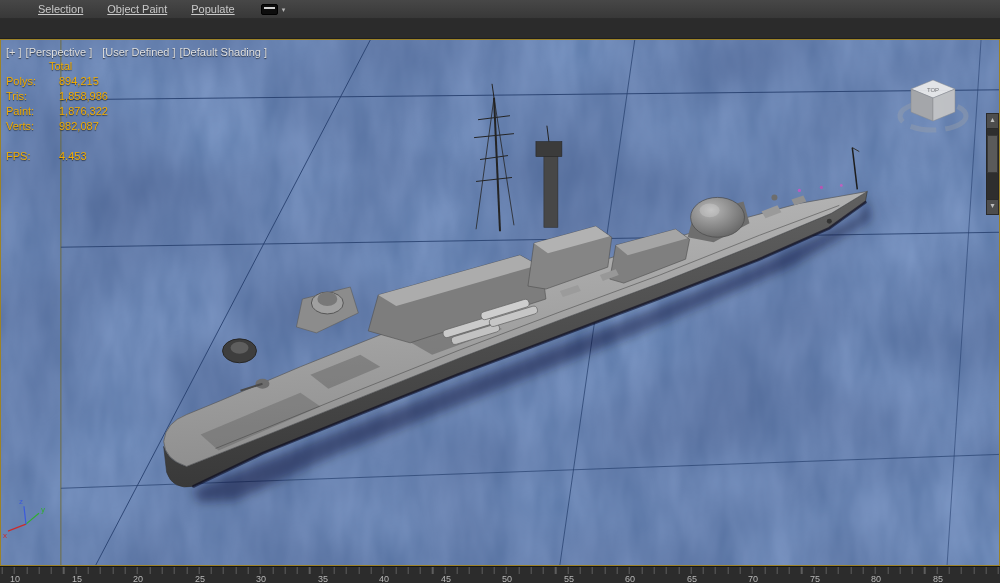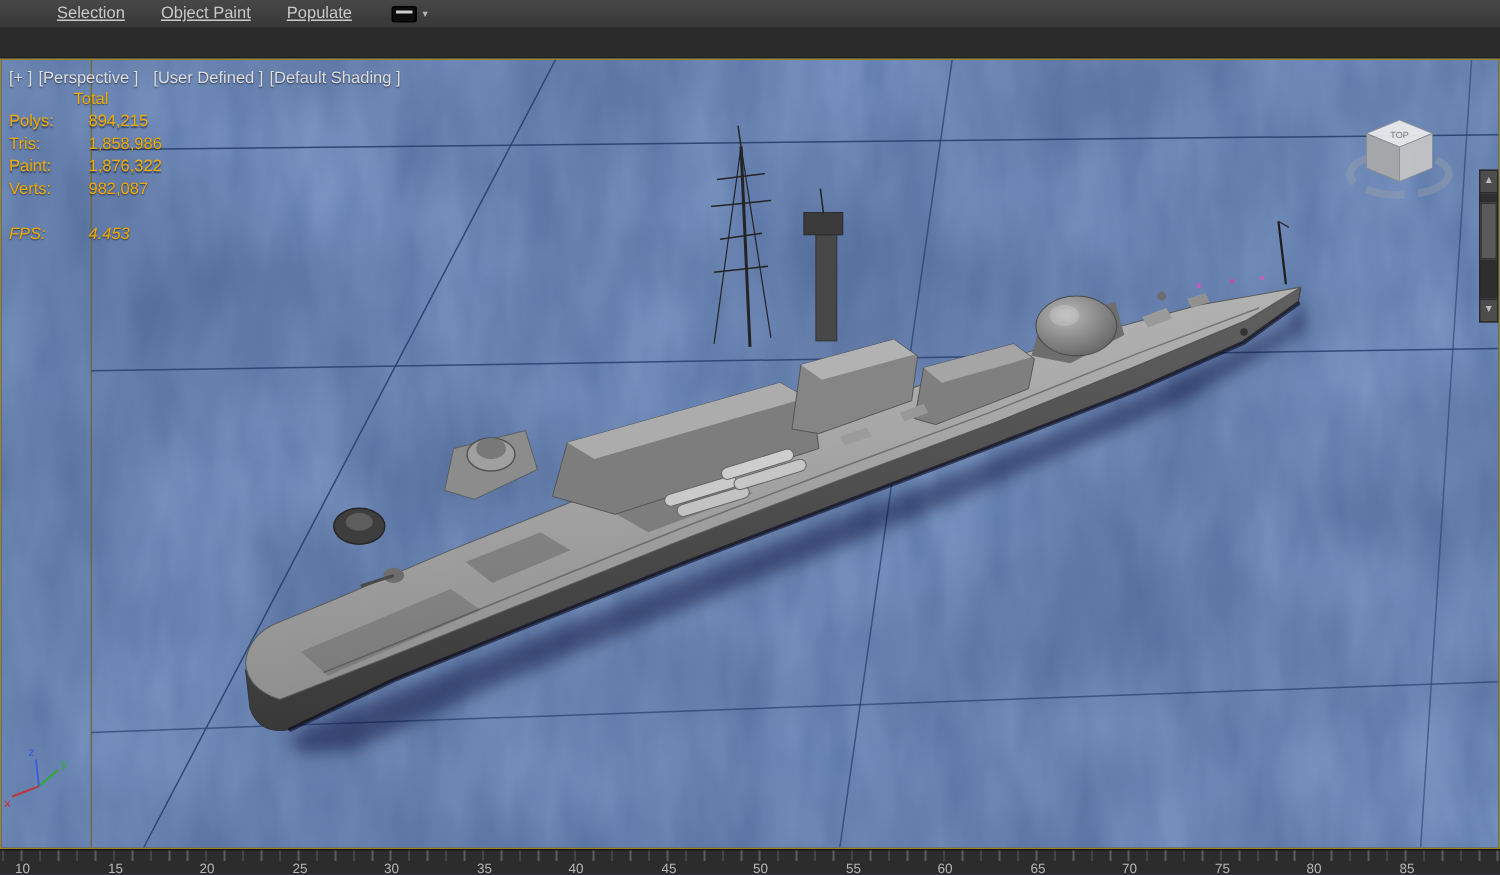--- a/index.html
+++ b/index.html
@@ -42,21 +42,21 @@
   }
   .vp-label span{margin-right:4px;cursor:default;}
   .vp-label .gap{margin-right:10px;}
 
   .stats{
     position:absolute;left:5px;top:19px;z-index:5;font-size:11px;line-height:15px;
     color:#f0ab00;text-shadow:0 1px 1px rgba(0,0,0,.55);white-space:nowrap;
   }
   .stats .hdr{margin-left:43px;}
   .stat-row span:first-child{display:inline-block;width:53px;}
-  .stat-row.fps{margin-top:15px;font-style:italic;}
+  .stat-row.fps{margin-top:15px;}
 
   .viewcube-wrap{position:absolute;right:22px;top:24px;z-index:5;opacity:.92;}
 
   .side-scroll{
     position:absolute;right:0px;top:73px;width:13px;z-index:6;
     display:flex;flex-direction:column;align-items:stretch;
   }
   .ss-btn{
     height:14px;background:#4d4d4d;border:1px solid #2a2a2a;color:#bdbdbd;
     font-size:8px;line-height:12px;text-align:center;

